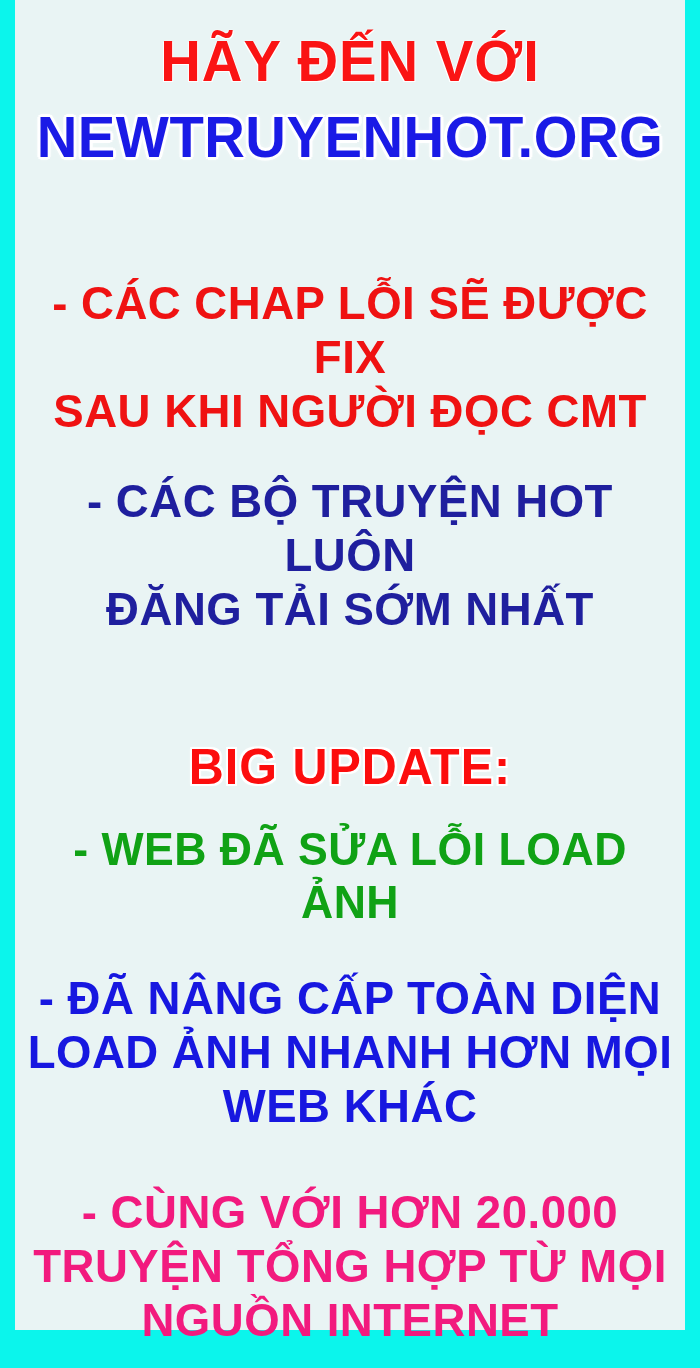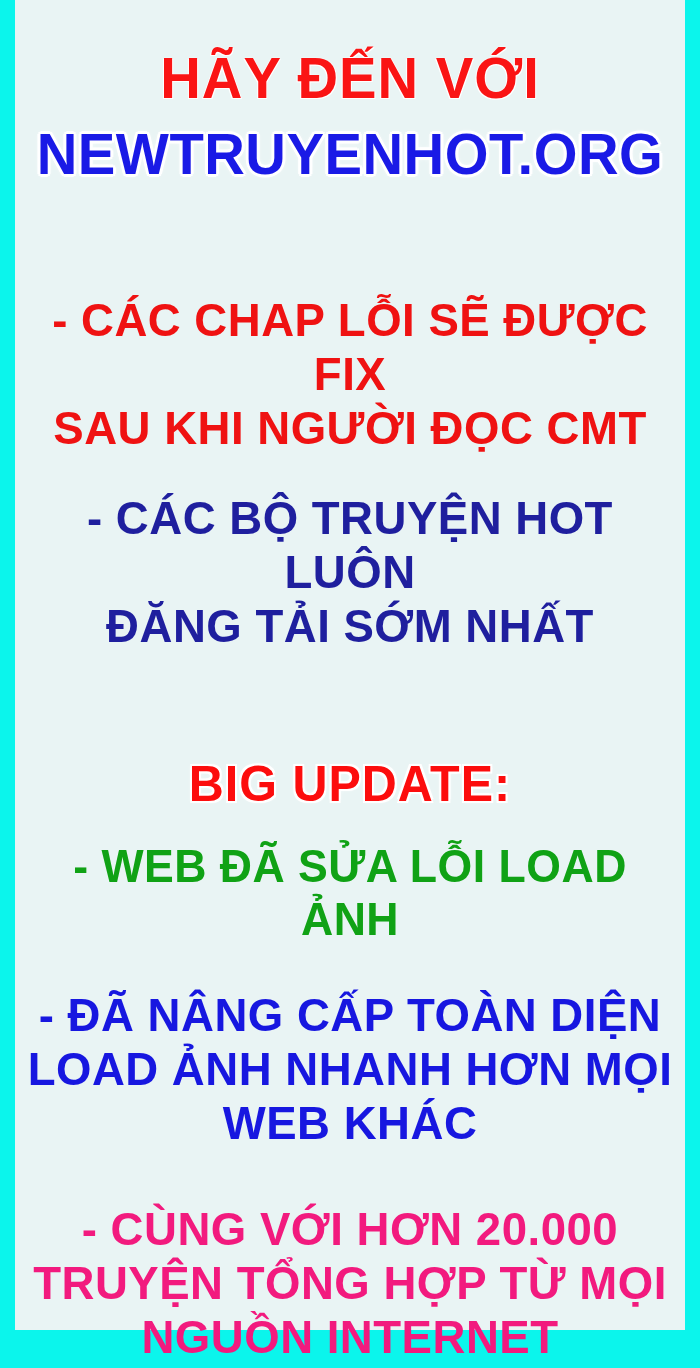--- a/index.html
+++ b/index.html
@@ -22,20 +22,21 @@
   #page {
     position: absolute;
     left: 15px;
     top: 0;
     right: 15px;
     bottom: 38px;
     background: #e9f4f4;
     display: flex;
     flex-direction: column;
     align-items: center;
+    justify-content: center;
   }
 
   .block {
     width: 100%;
     text-align: center;
     font-weight: 700;
     letter-spacing: 0.5px;
     line-height: 1.04;
     font-stretch: condensed;
     transform: scaleX(0.97);

